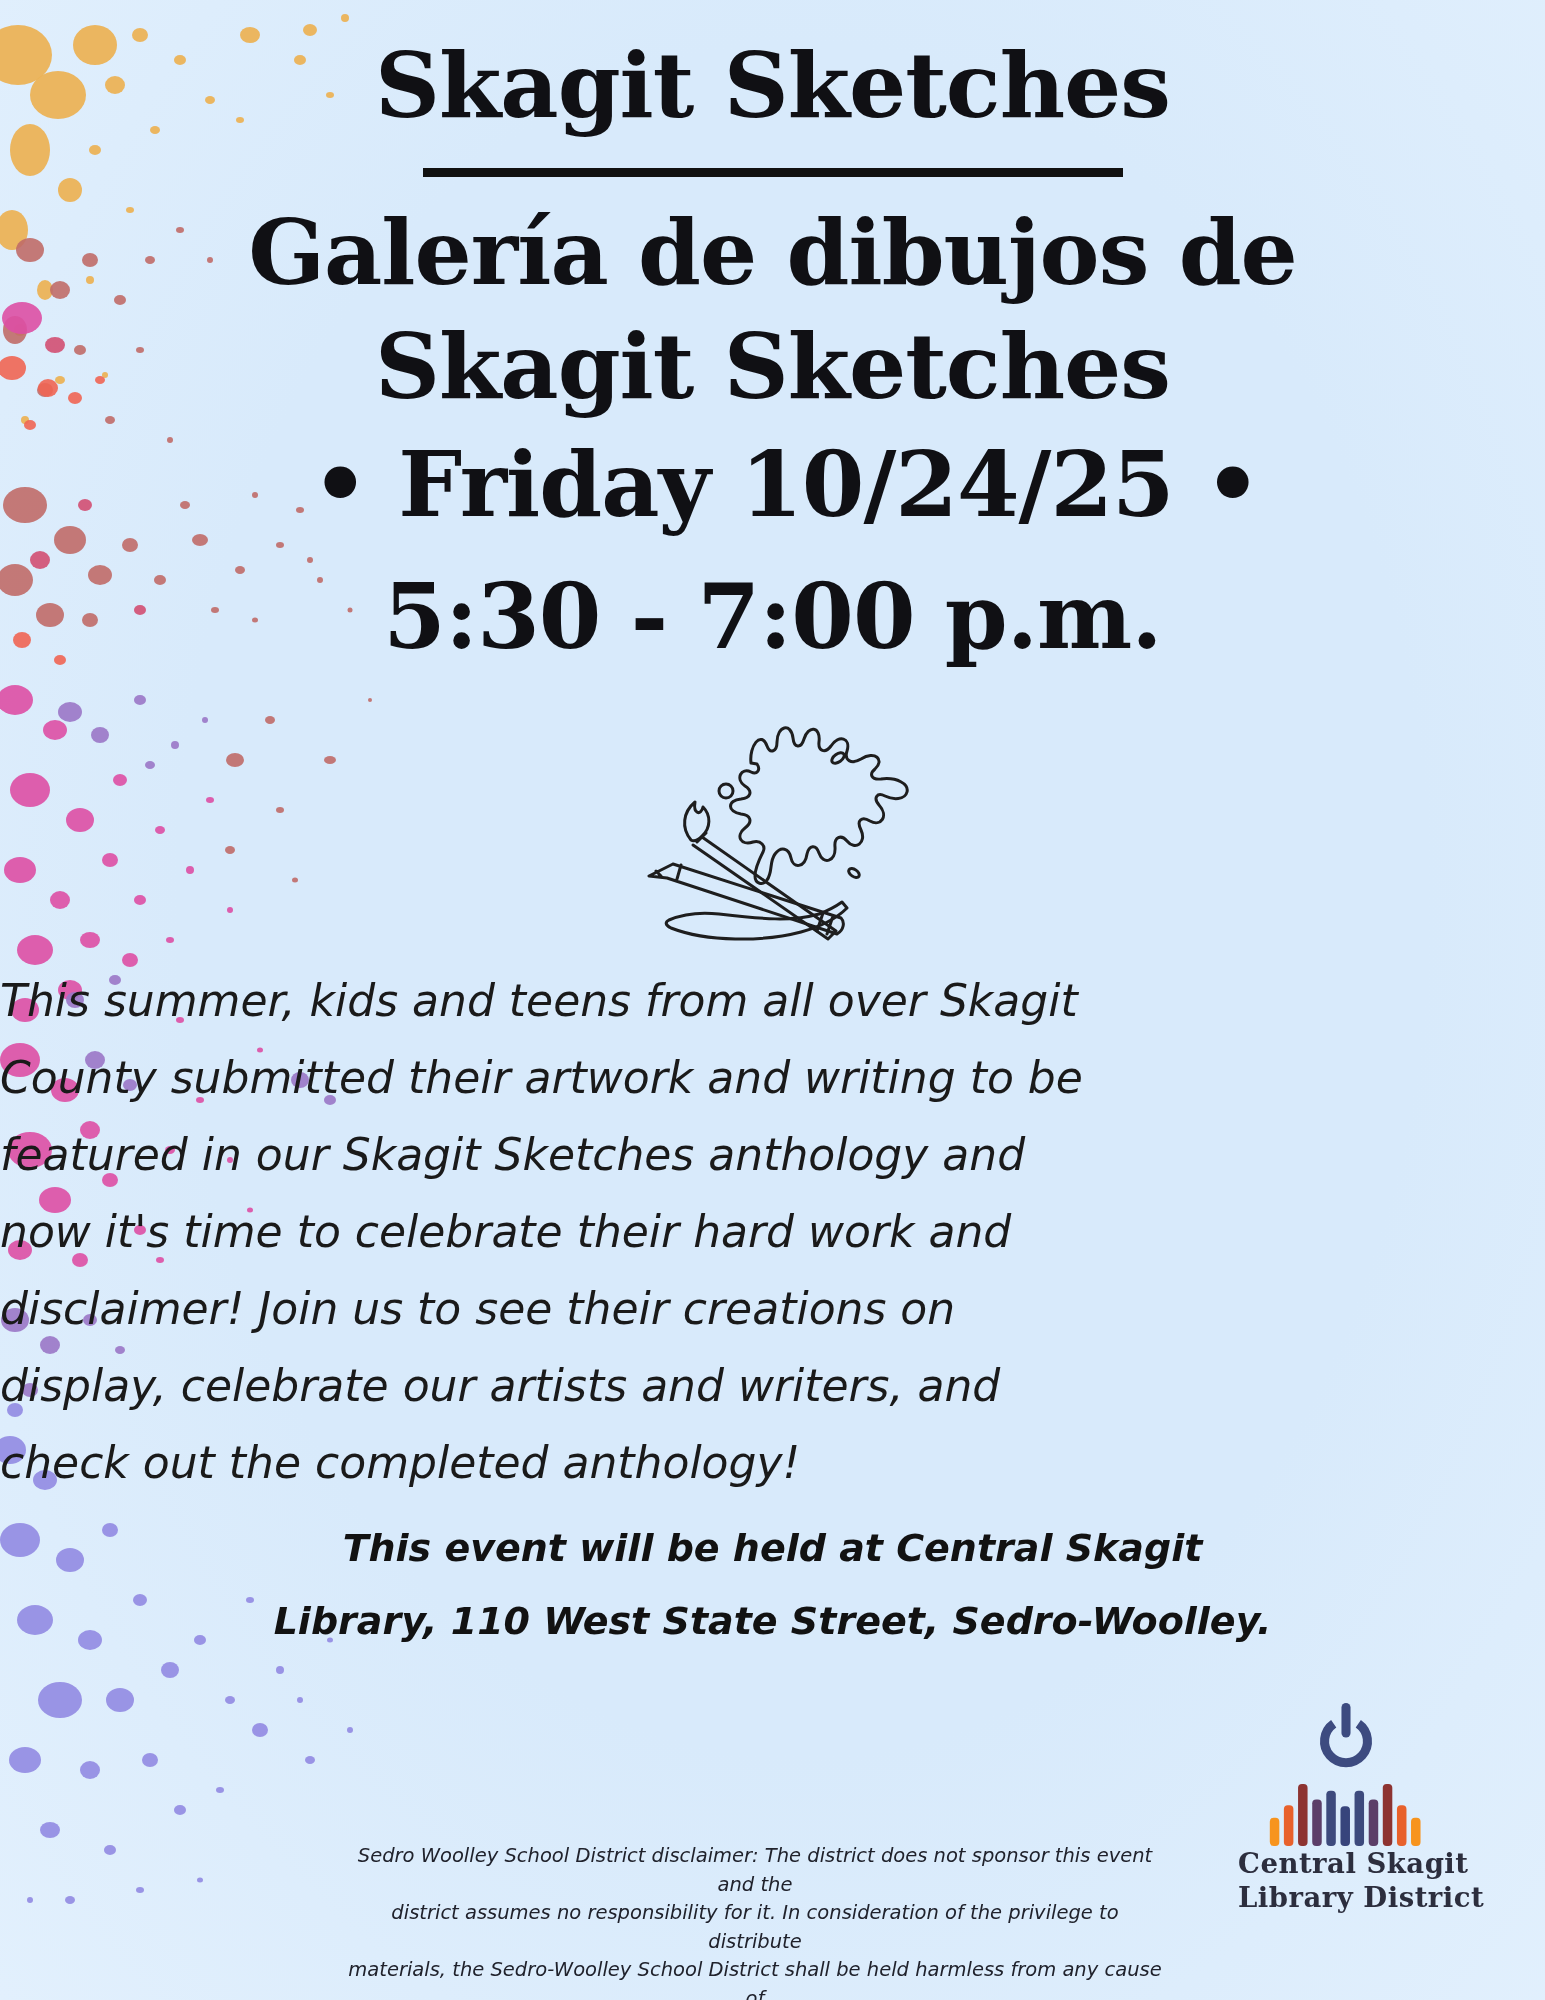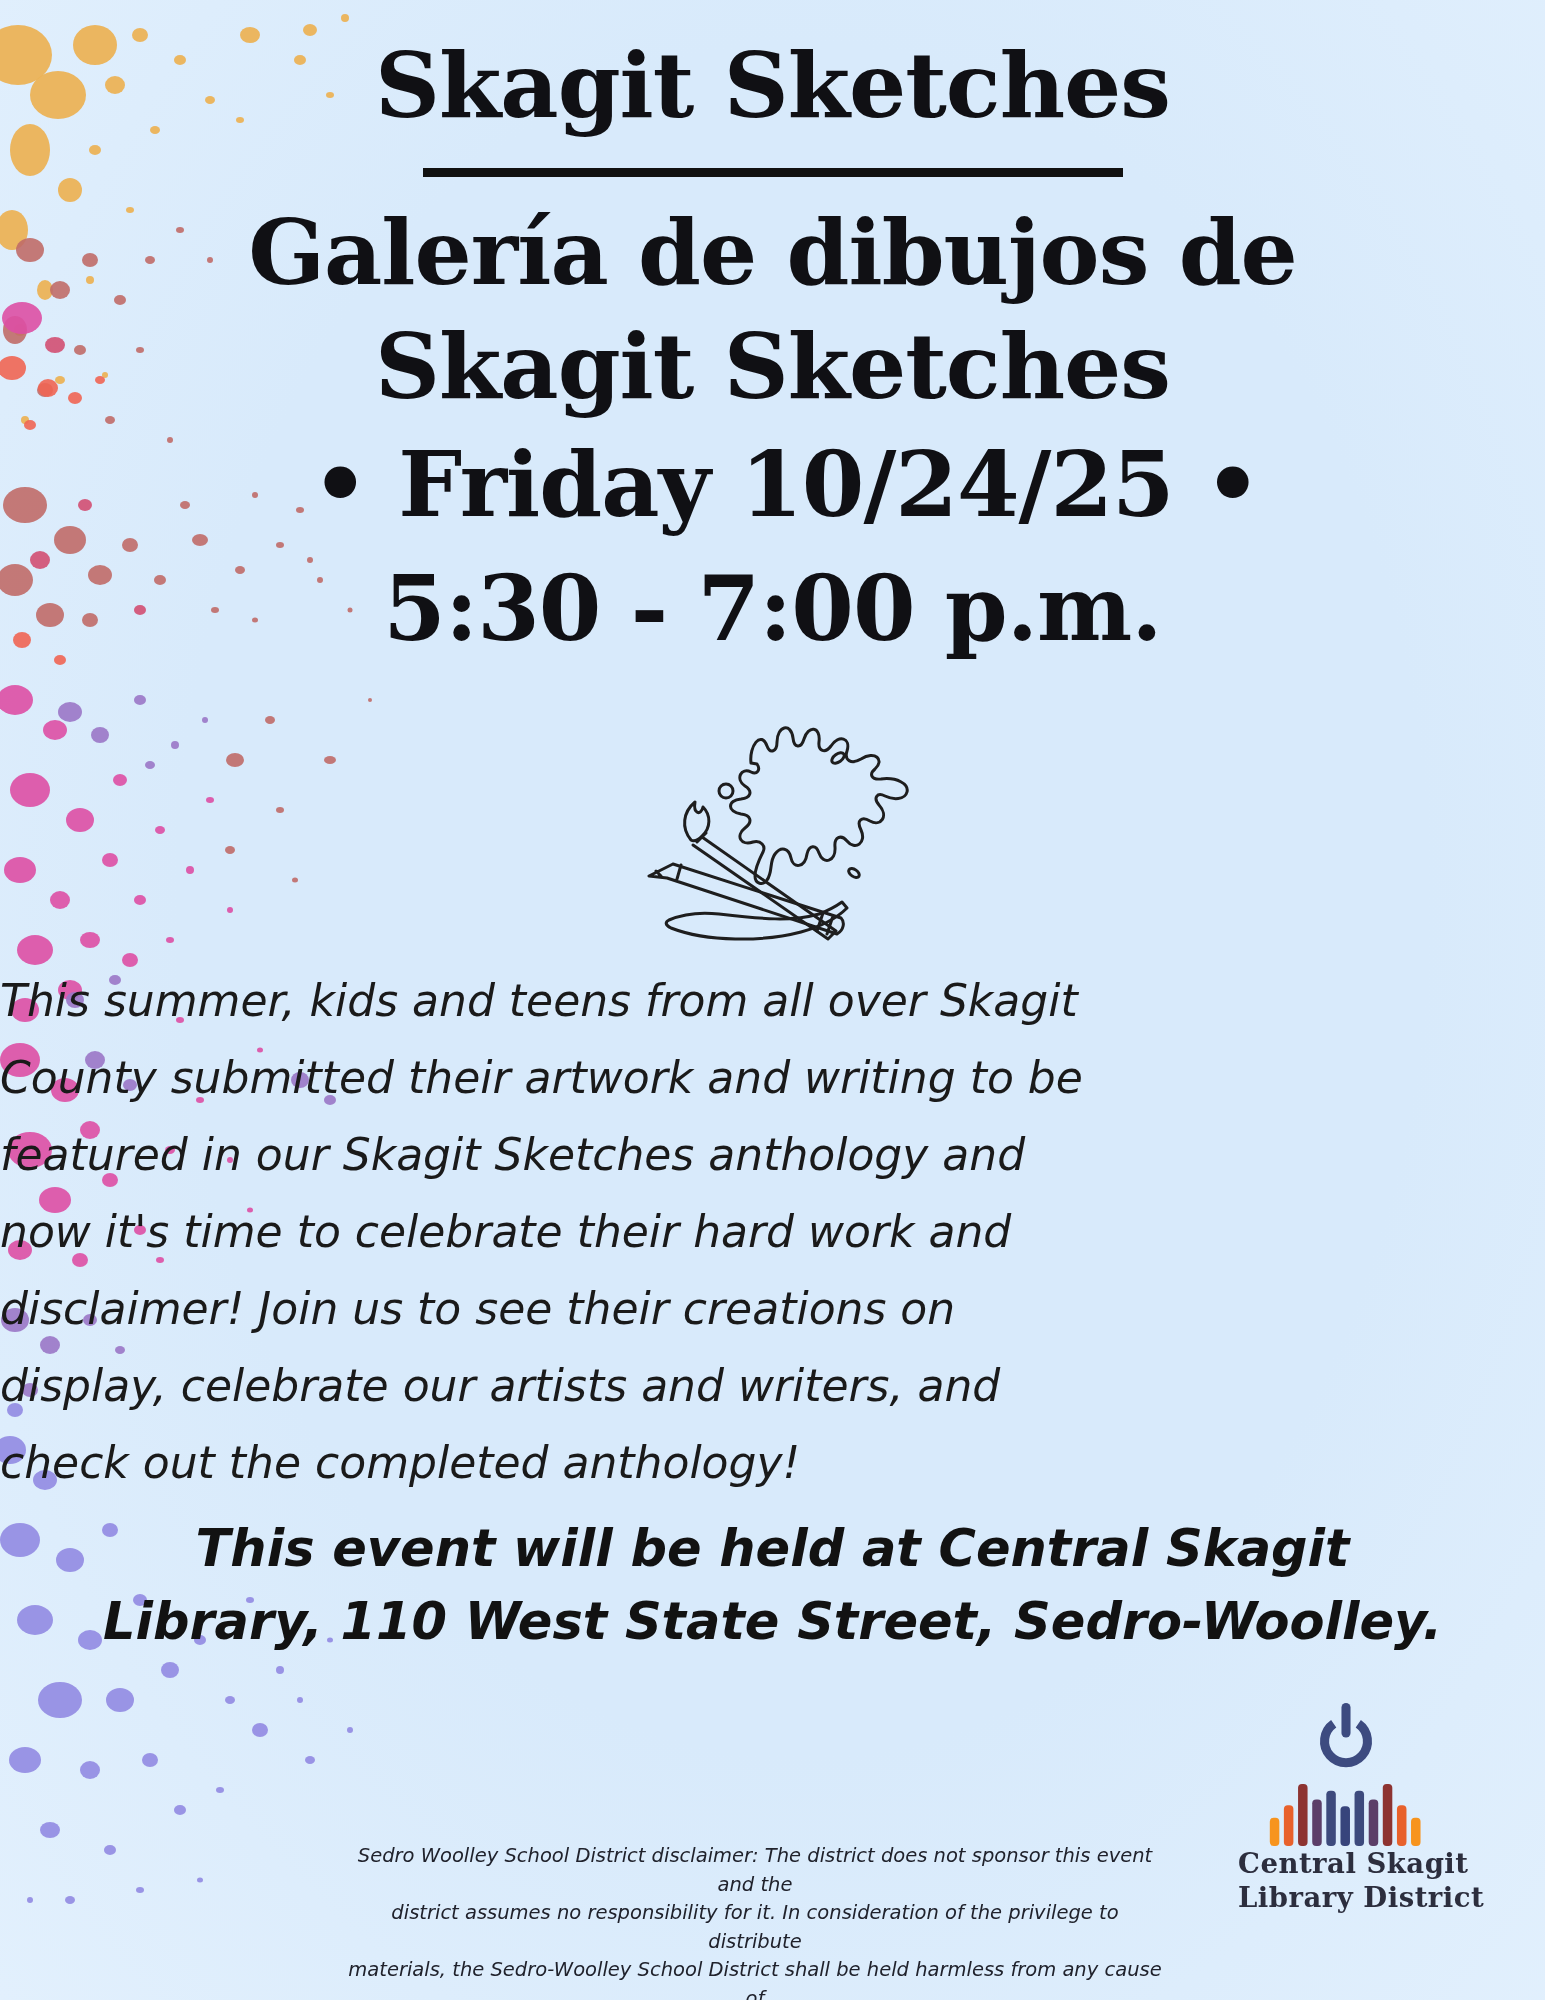--- a/index.html
+++ b/index.html
@@ -21,33 +21,33 @@
     font-weight:700;
   }
   .h-line{font-size:90px;line-height:110px;letter-spacing:-1px;}
   .h-title{margin-top:30px;}
   .title-underline{
     width:700px;height:9px;background:#111;margin:28px auto 0;
   }
   .h-sub1{margin-top:20px;}
   .h-sub2{margin-top:4px;}
   .h-date{margin-top:8px;padding-left:27px;}
-  .h-time{margin-top:14px;}
+  .h-time{margin-top:22px;}
   .art-icon{
     position:absolute;top:688px;left:50%;transform:translateX(-50%);
   }
   .description{
     position:absolute;top:962px;left:0;right:0;
     text-align:left;font-style:italic;
     font-size:44px;line-height:77px;color:#1a1a1a;
   }
   .location{
     position:absolute;top:1512px;left:0;right:0;
     text-align:center;font-style:italic;font-weight:700;
-    font-size:51px;line-height:73px;color:#121212;
+    font-size:38px;line-height:73px;color:#121212;
   }
   .disclaimer{
     position:absolute;top:1842px;left:345px;width:820px;
     text-align:center;font-style:italic;
     font-size:19.5px;line-height:28.6px;color:#20222c;
   }
   .logo{
     position:absolute;left:1238px;top:1696px;width:215px;
   }
   .logo svg{display:block;margin:0 auto;}

